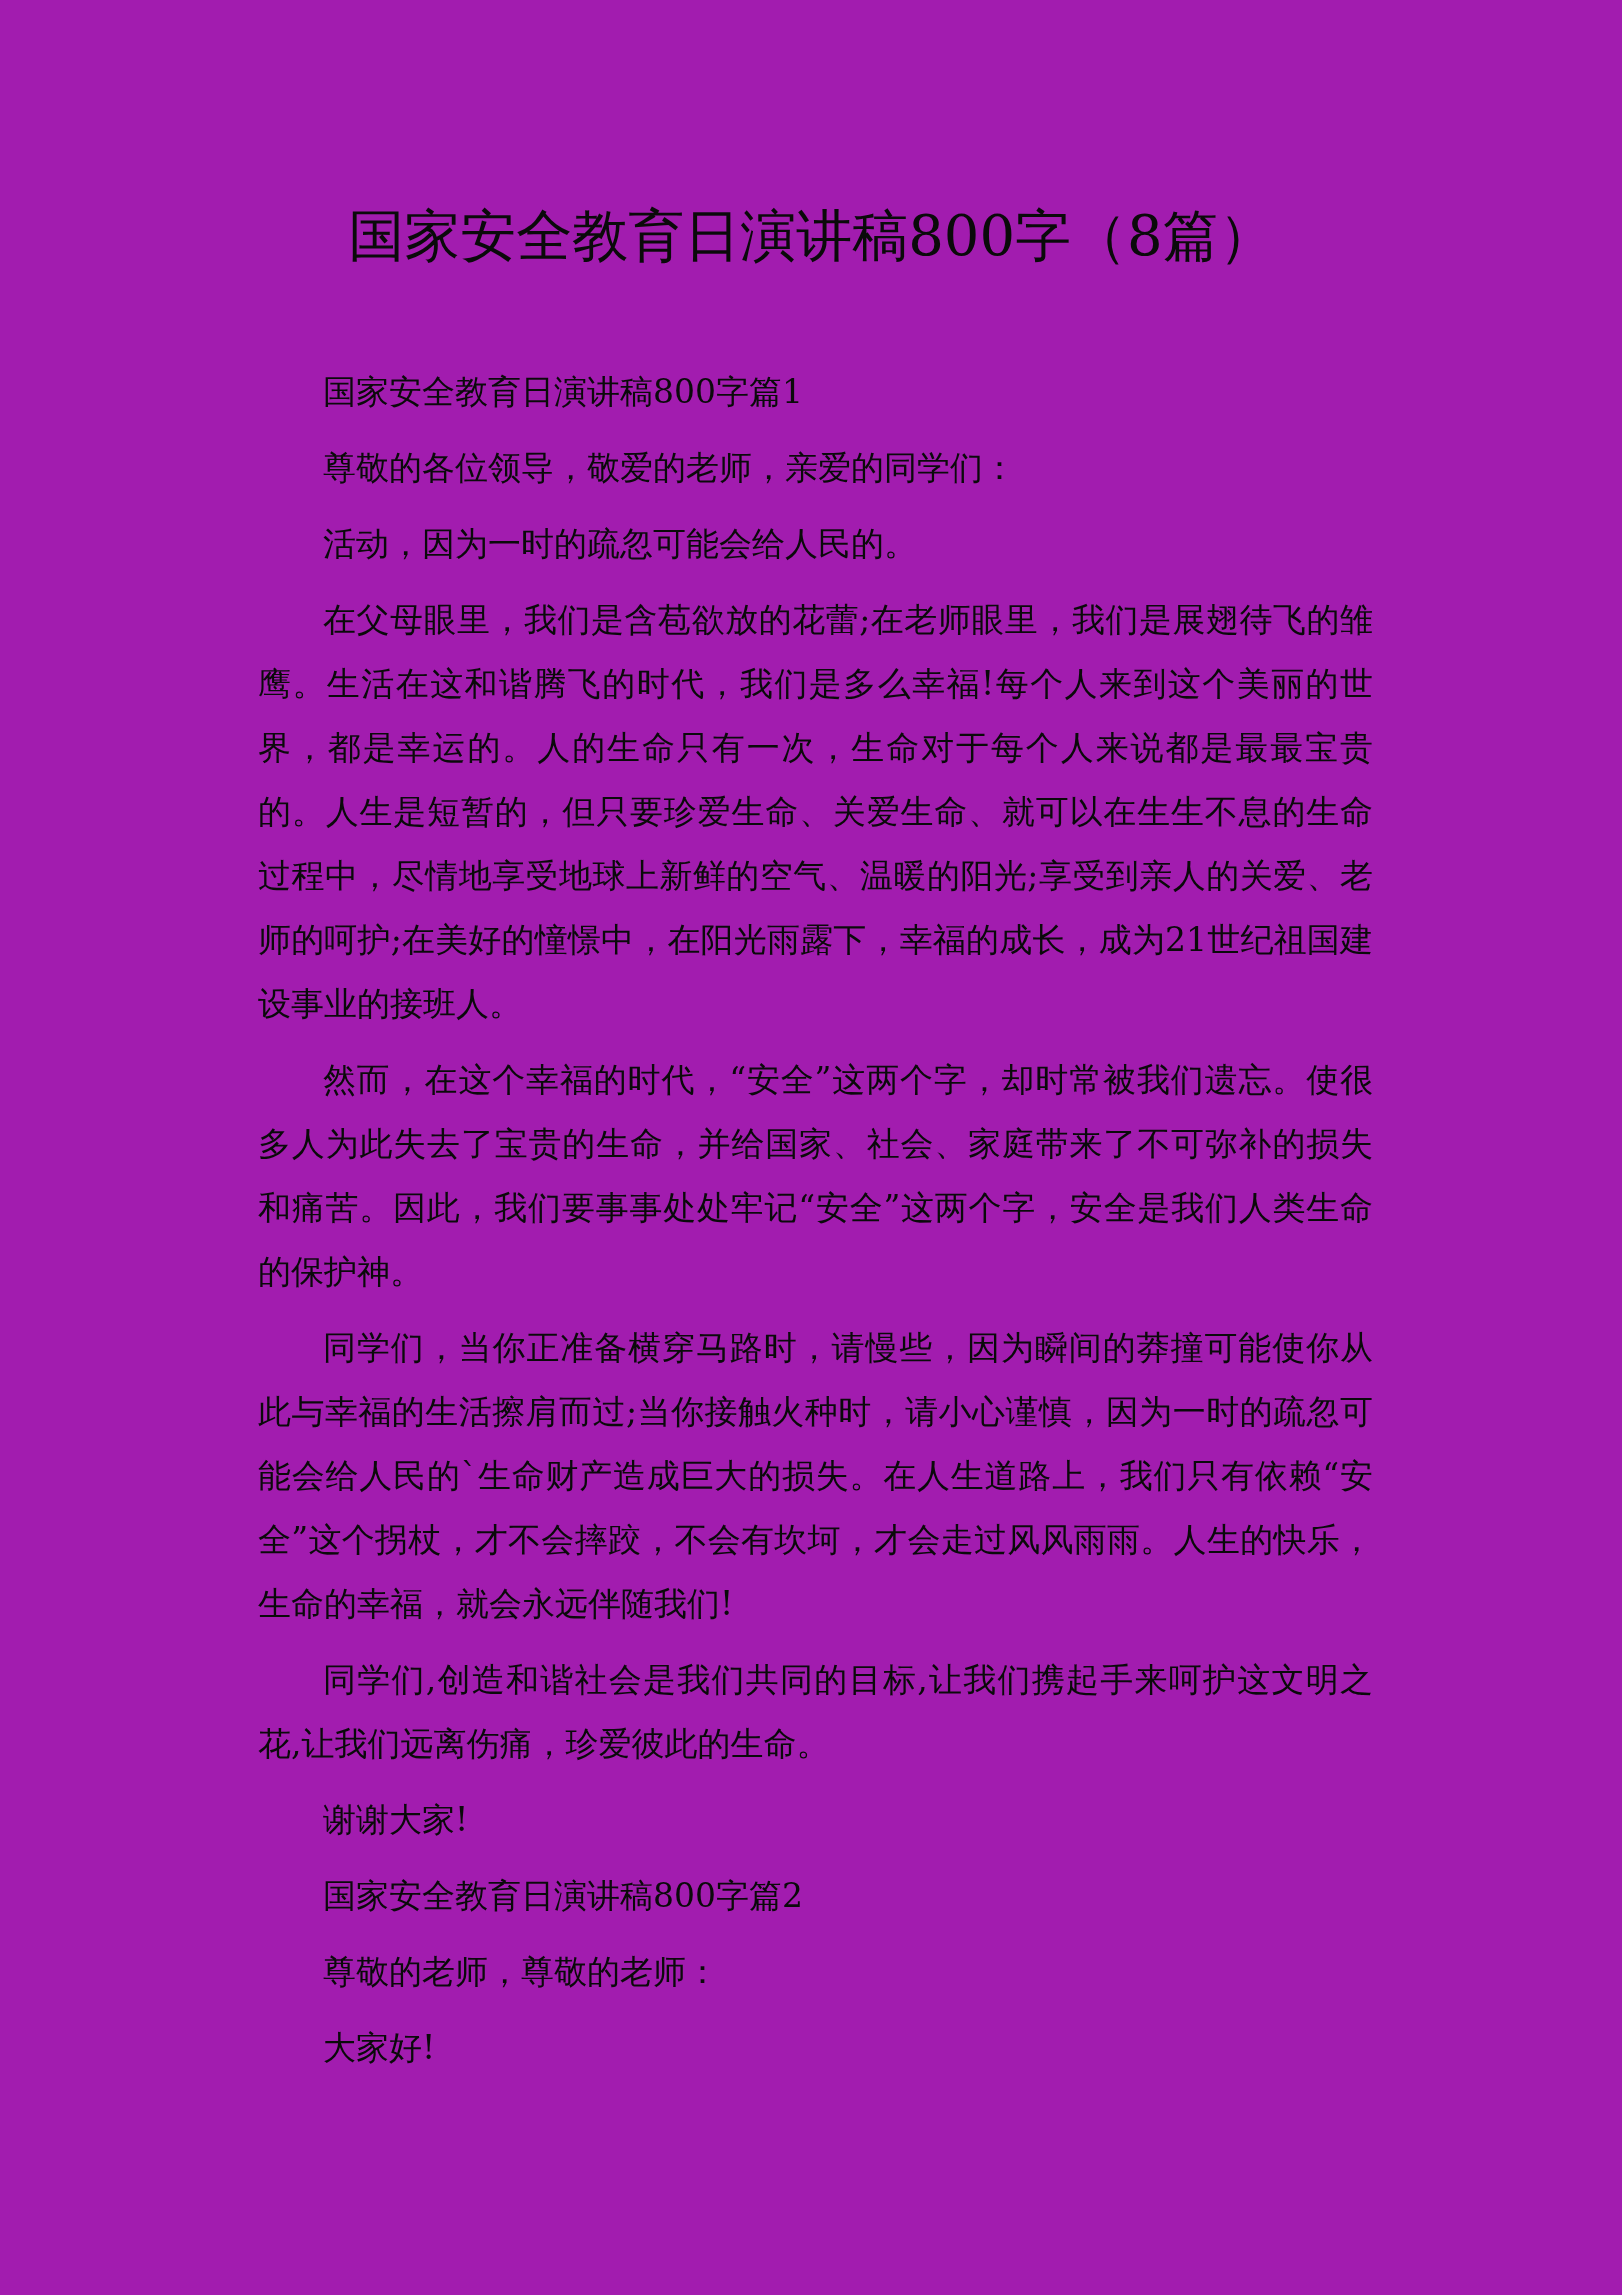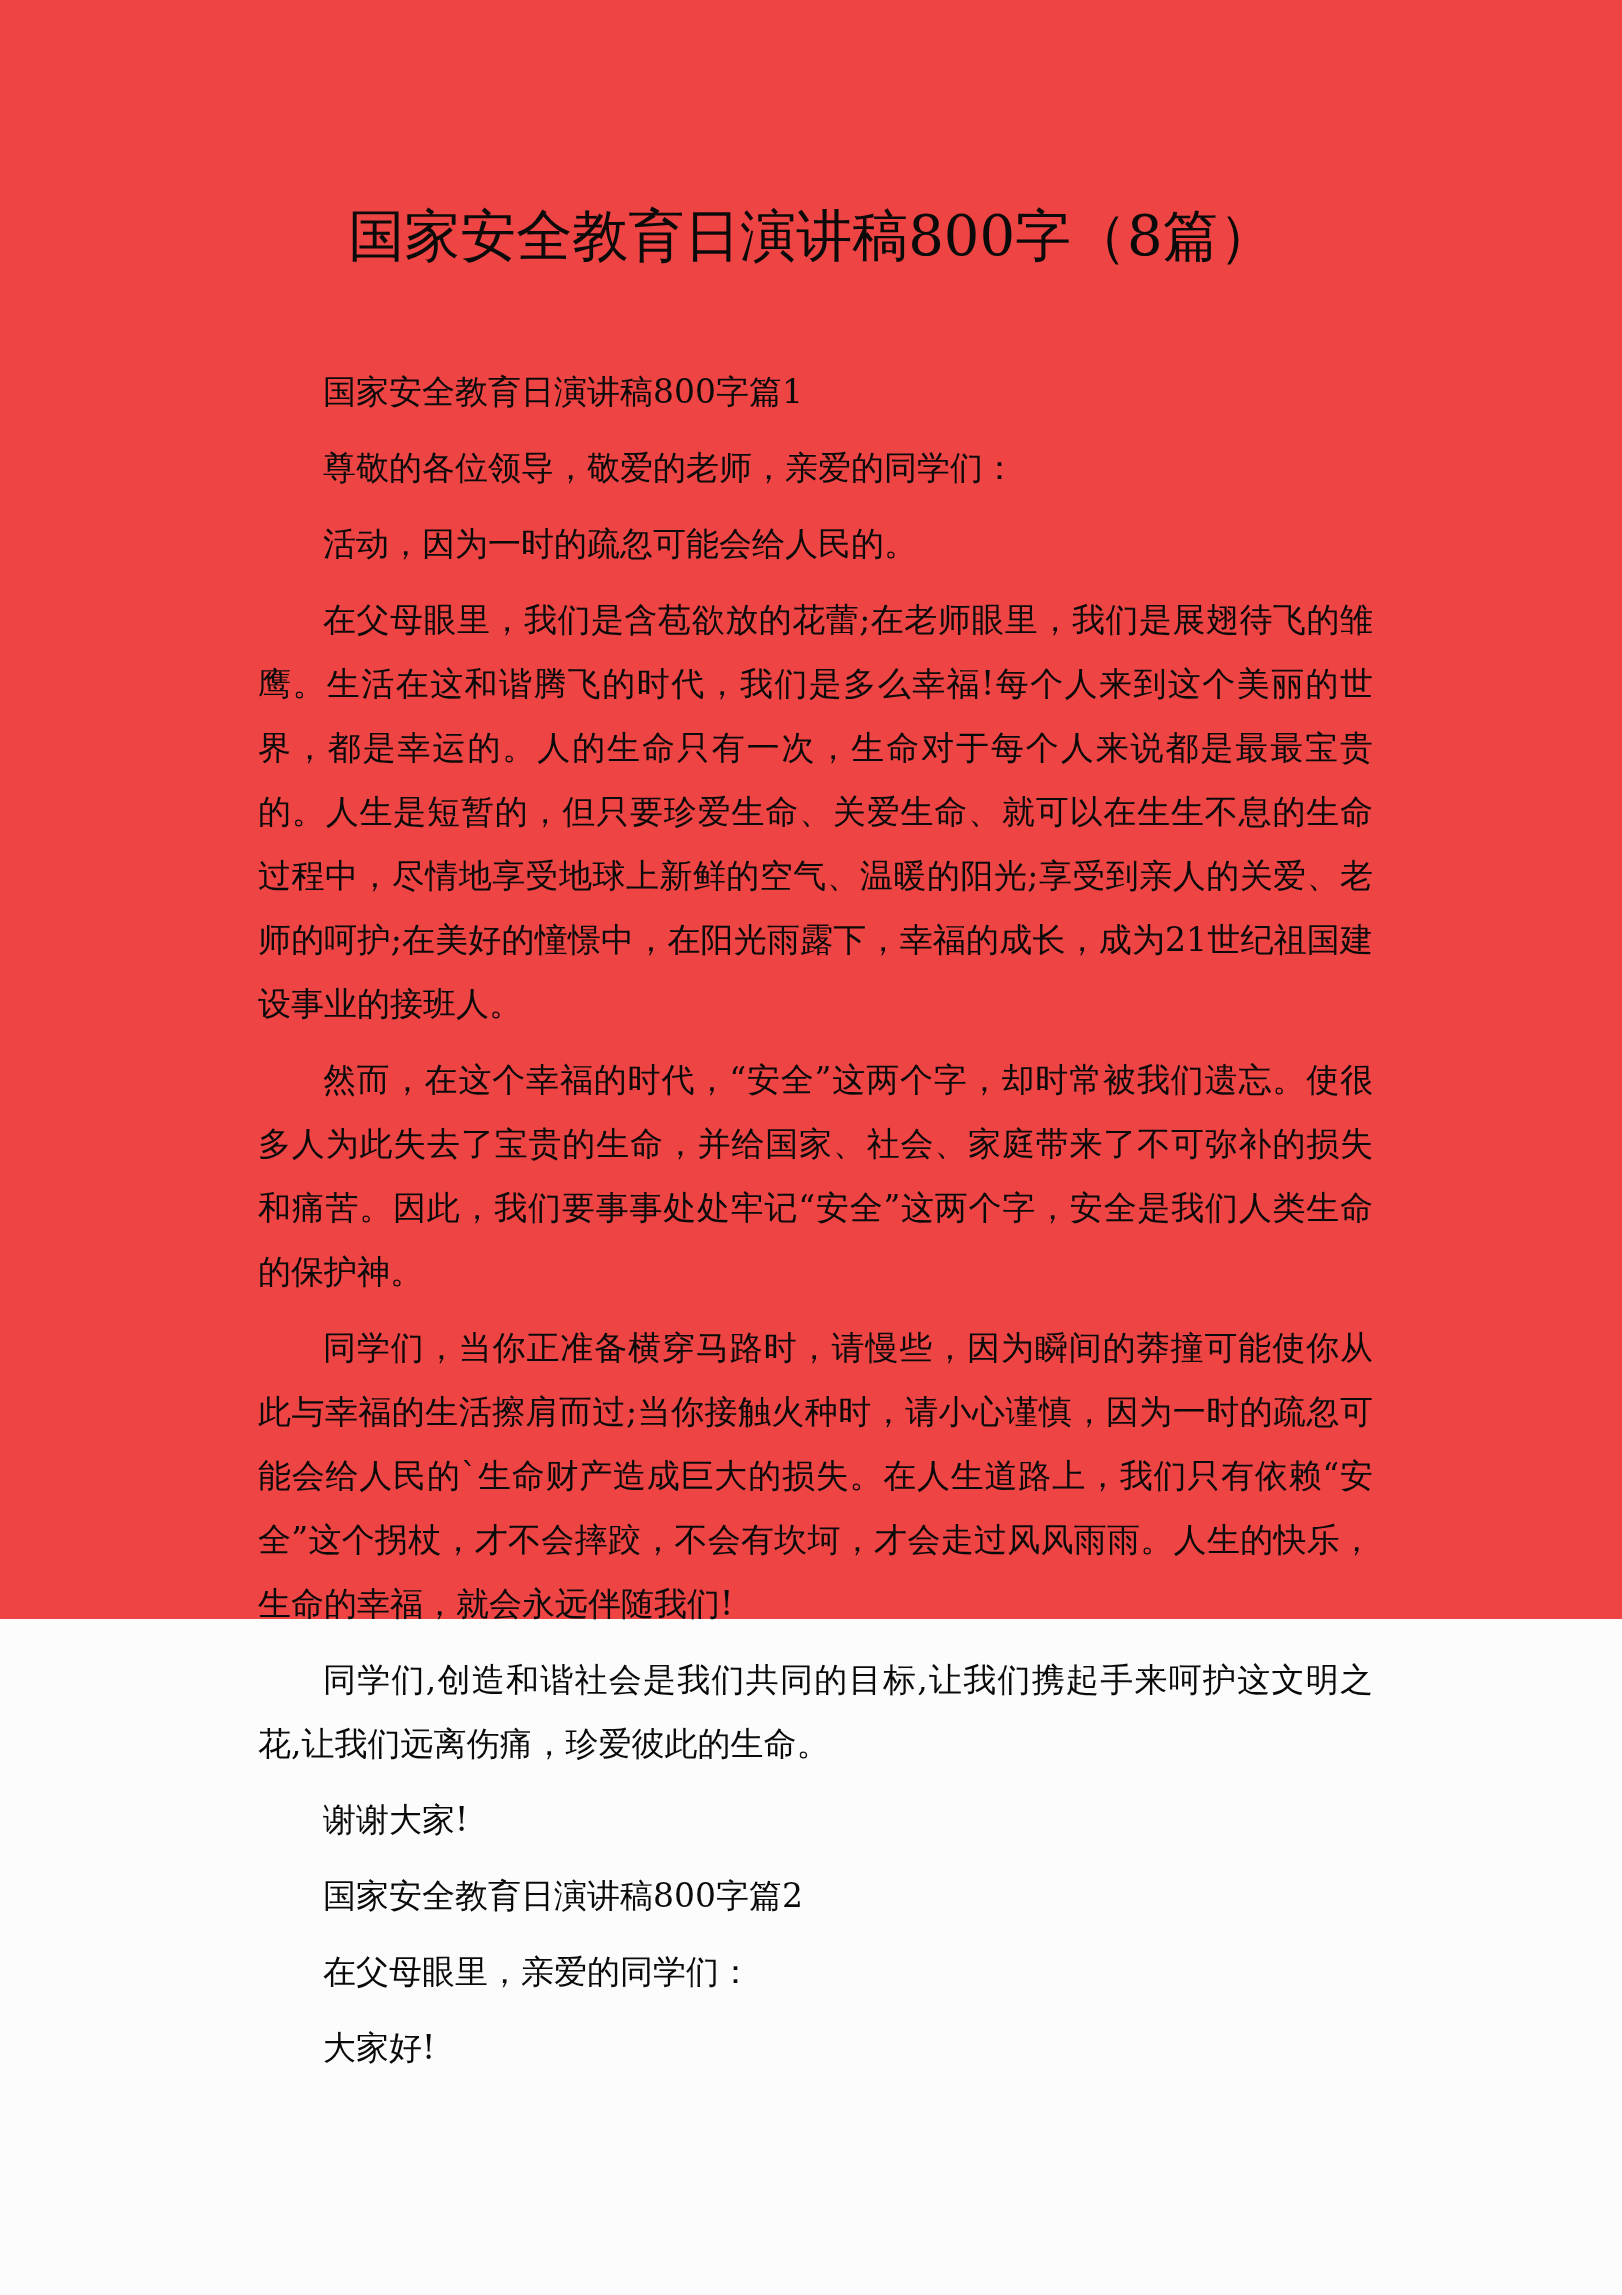--- a/index.html
+++ b/index.html
@@ -12,22 +12,22 @@
       height: 2295px;
       position: relative;
       overflow: hidden;
       font-family: "DejaVu Serif", "Liberation Serif", serif;
       color: #0a0a0a;
     }
     .page {
       position: absolute;
       left: 0; top: 0;
       width: 1623px;
-      height: 1619px;
-      background: #ef4444;
+      height: 2295px;
+      background: #a21caf;
     }
     .title {
       position: absolute;
       top: 196px;
       left: 0;
       width: 1623px;
       text-align: center;
       font-size: 56px;
       line-height: 79px;
       letter-spacing: 0px;
@@ -63,17 +63,17 @@
     <p class="para heading-line">国家安全教育日演讲稿800字篇1</p>
     <p class="para indent">尊敬的各位领导，敬爱的老师，亲爱的同学们：</p>
     <p class="para indent">活动，因为一时的疏忽可能会给人民的。</p>
     <p class="para indent">在父母眼里，我们是含苞欲放的花蕾;在老师眼里，我们是展翅待飞的雏鹰。生活在这和谐腾飞的时代，我们是多么幸福!每个人来到这个美丽的世界，都是幸运的。人的生命只有一次，生命对于每个人来说都是最最宝贵的。人生是短暂的，但只要珍爱生命、关爱生命、就可以在生生不息的生命过程中，尽情地享受地球上新鲜的空气、温暖的阳光;享受到亲人的关爱、老师的呵护;在美好的憧憬中，在阳光雨露下，幸福的成长，成为21世纪祖国建设事业的接班人。</p>
     <p class="para indent">然而，在这个幸福的时代，“安全”这两个字，却时常被我们遗忘。使很多人为此失去了宝贵的生命，并给国家、社会、家庭带来了不可弥补的损失和痛苦。因此，我们要事事处处牢记“安全”这两个字，安全是我们人类生命的保护神。</p>
     <p class="para indent">同学们，当你正准备横穿马路时，请慢些，因为瞬间的莽撞可能使你从此与幸福的生活擦肩而过;当你接触火种时，请小心谨慎，因为一时的疏忽可能会给人民的`生命财产造成巨大的损失。在人生道路上，我们只有依赖“安全”这个拐杖，才不会摔跤，不会有坎坷，才会走过风风雨雨。人生的快乐，生命的幸福，就会永远伴随我们!</p>
     <p class="para indent">同学们,创造和谐社会是我们共同的目标,让我们携起手来呵护这文明之花,让我们远离伤痛，珍爱彼此的生命。</p>
     <p class="para indent">谢谢大家!</p>
 
     <p class="para heading-line">国家安全教育日演讲稿800字篇2</p>
-    <p class="para indent">在父母眼里，亲爱的同学们：</p>
+    <p class="para indent">尊敬的老师，尊敬的老师：</p>
     <p class="para indent">大家好!</p>
   </div>
 </div>
 
 
 </body></html>

